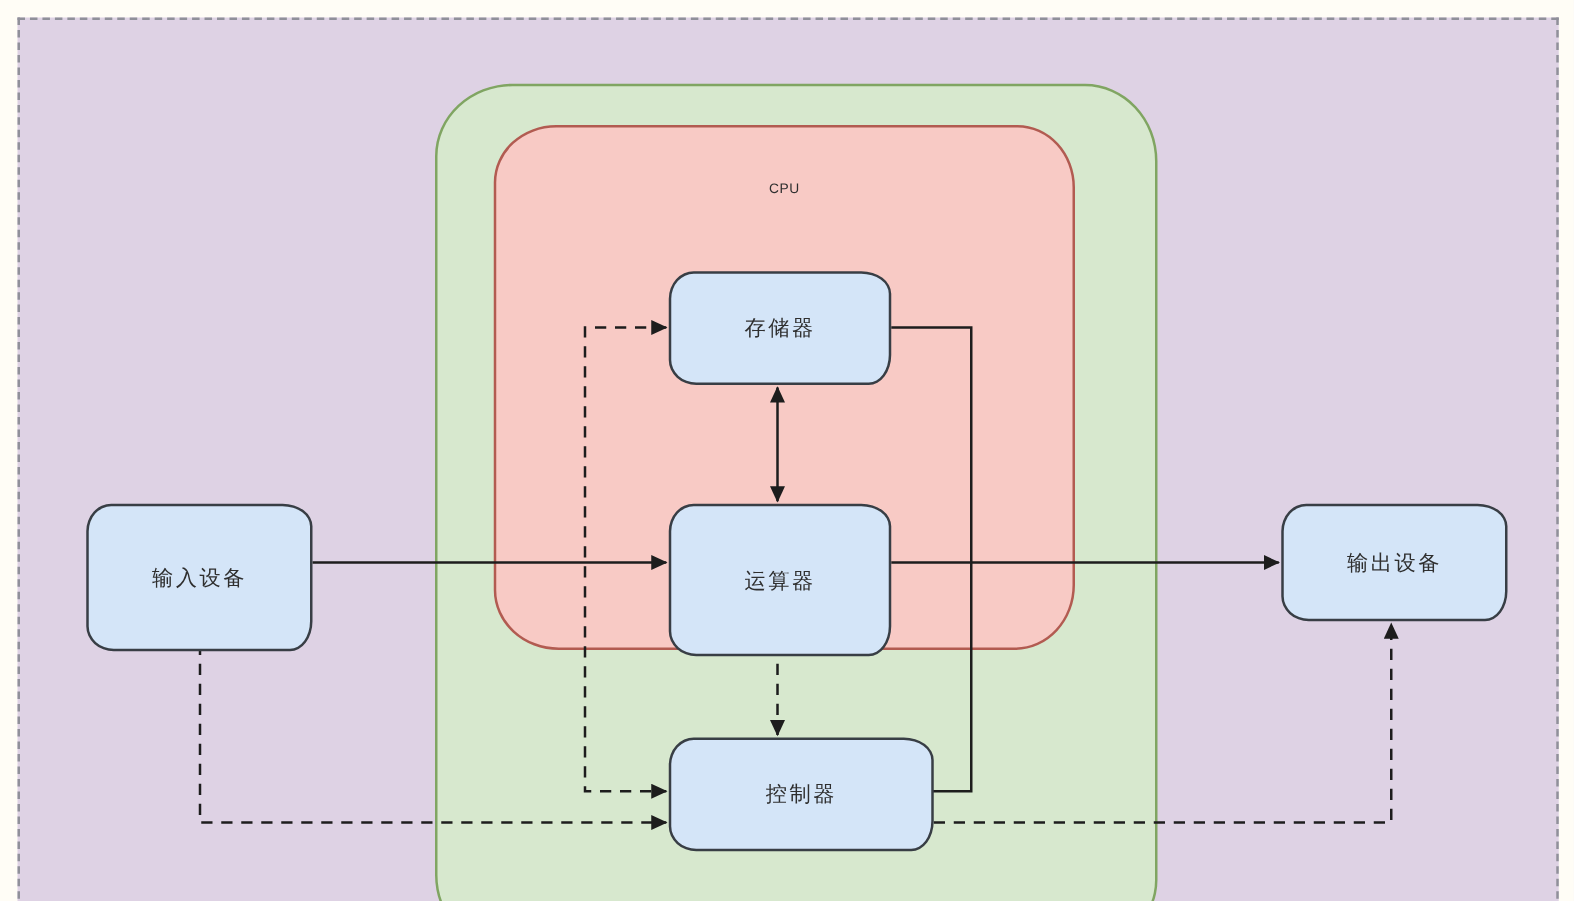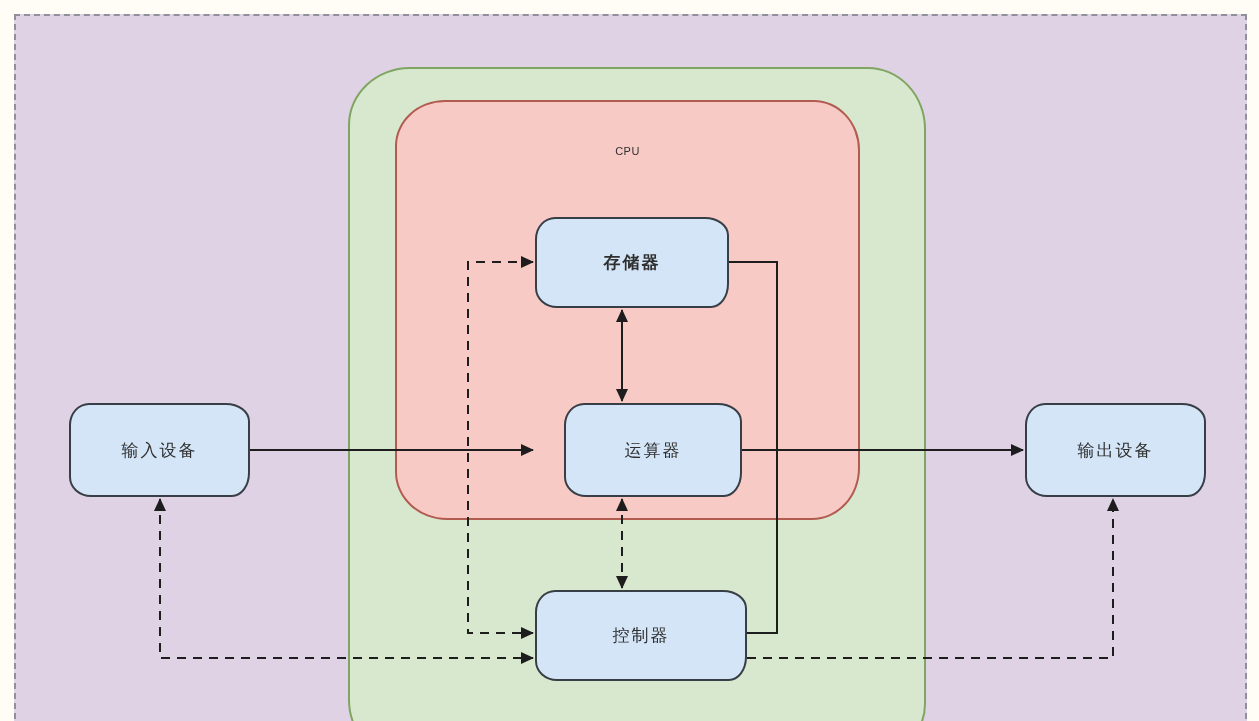--- a/index.html
+++ b/index.html
@@ -33,24 +33,24 @@
   }
   .node{
     position:absolute;box-sizing:border-box;
     display:flex;align-items:center;justify-content:center;
     background:var(--node-fill);
     border:2.5px solid var(--node-border);
     border-radius:20px 24px 18px 22px / 22px 18px 24px 20px;
     font-size:17px;color:var(--text-color);
     letter-spacing:2px;
   }
-  #node-input{left:69px;top:403px;width:181px;height:94px;}
+  #node-input{left:69px;top:403px;width:181px;height:118px;}
   #node-output{left:1025px;top:403px;width:181px;height:94px;}
-  #node-memory{left:535px;top:217px;width:194px;height:91px;font-weight:bold;}
-  #node-alu{left:564px;top:403px;width:178px;height:94px;text-align:center;}
+  #node-memory{left:535px;top:217px;width:178px;height:91px;}
+  #node-alu{left:535px;top:403px;width:178px;height:122px;text-align:center;}
   #node-controller{left:535px;top:590px;width:212px;height:91px;}
   #edges-layer{position:absolute;left:0;top:0;width:1259px;height:721px;}
   .edge{fill:none;stroke:var(--edge-color);stroke-width:2;}
   .edge.dashed{stroke-dasharray:9 7;}
   .arrowhead-shape{fill:var(--edge-color);}
 </style>
 </head>
 <body>
 
 <div id="stage">

